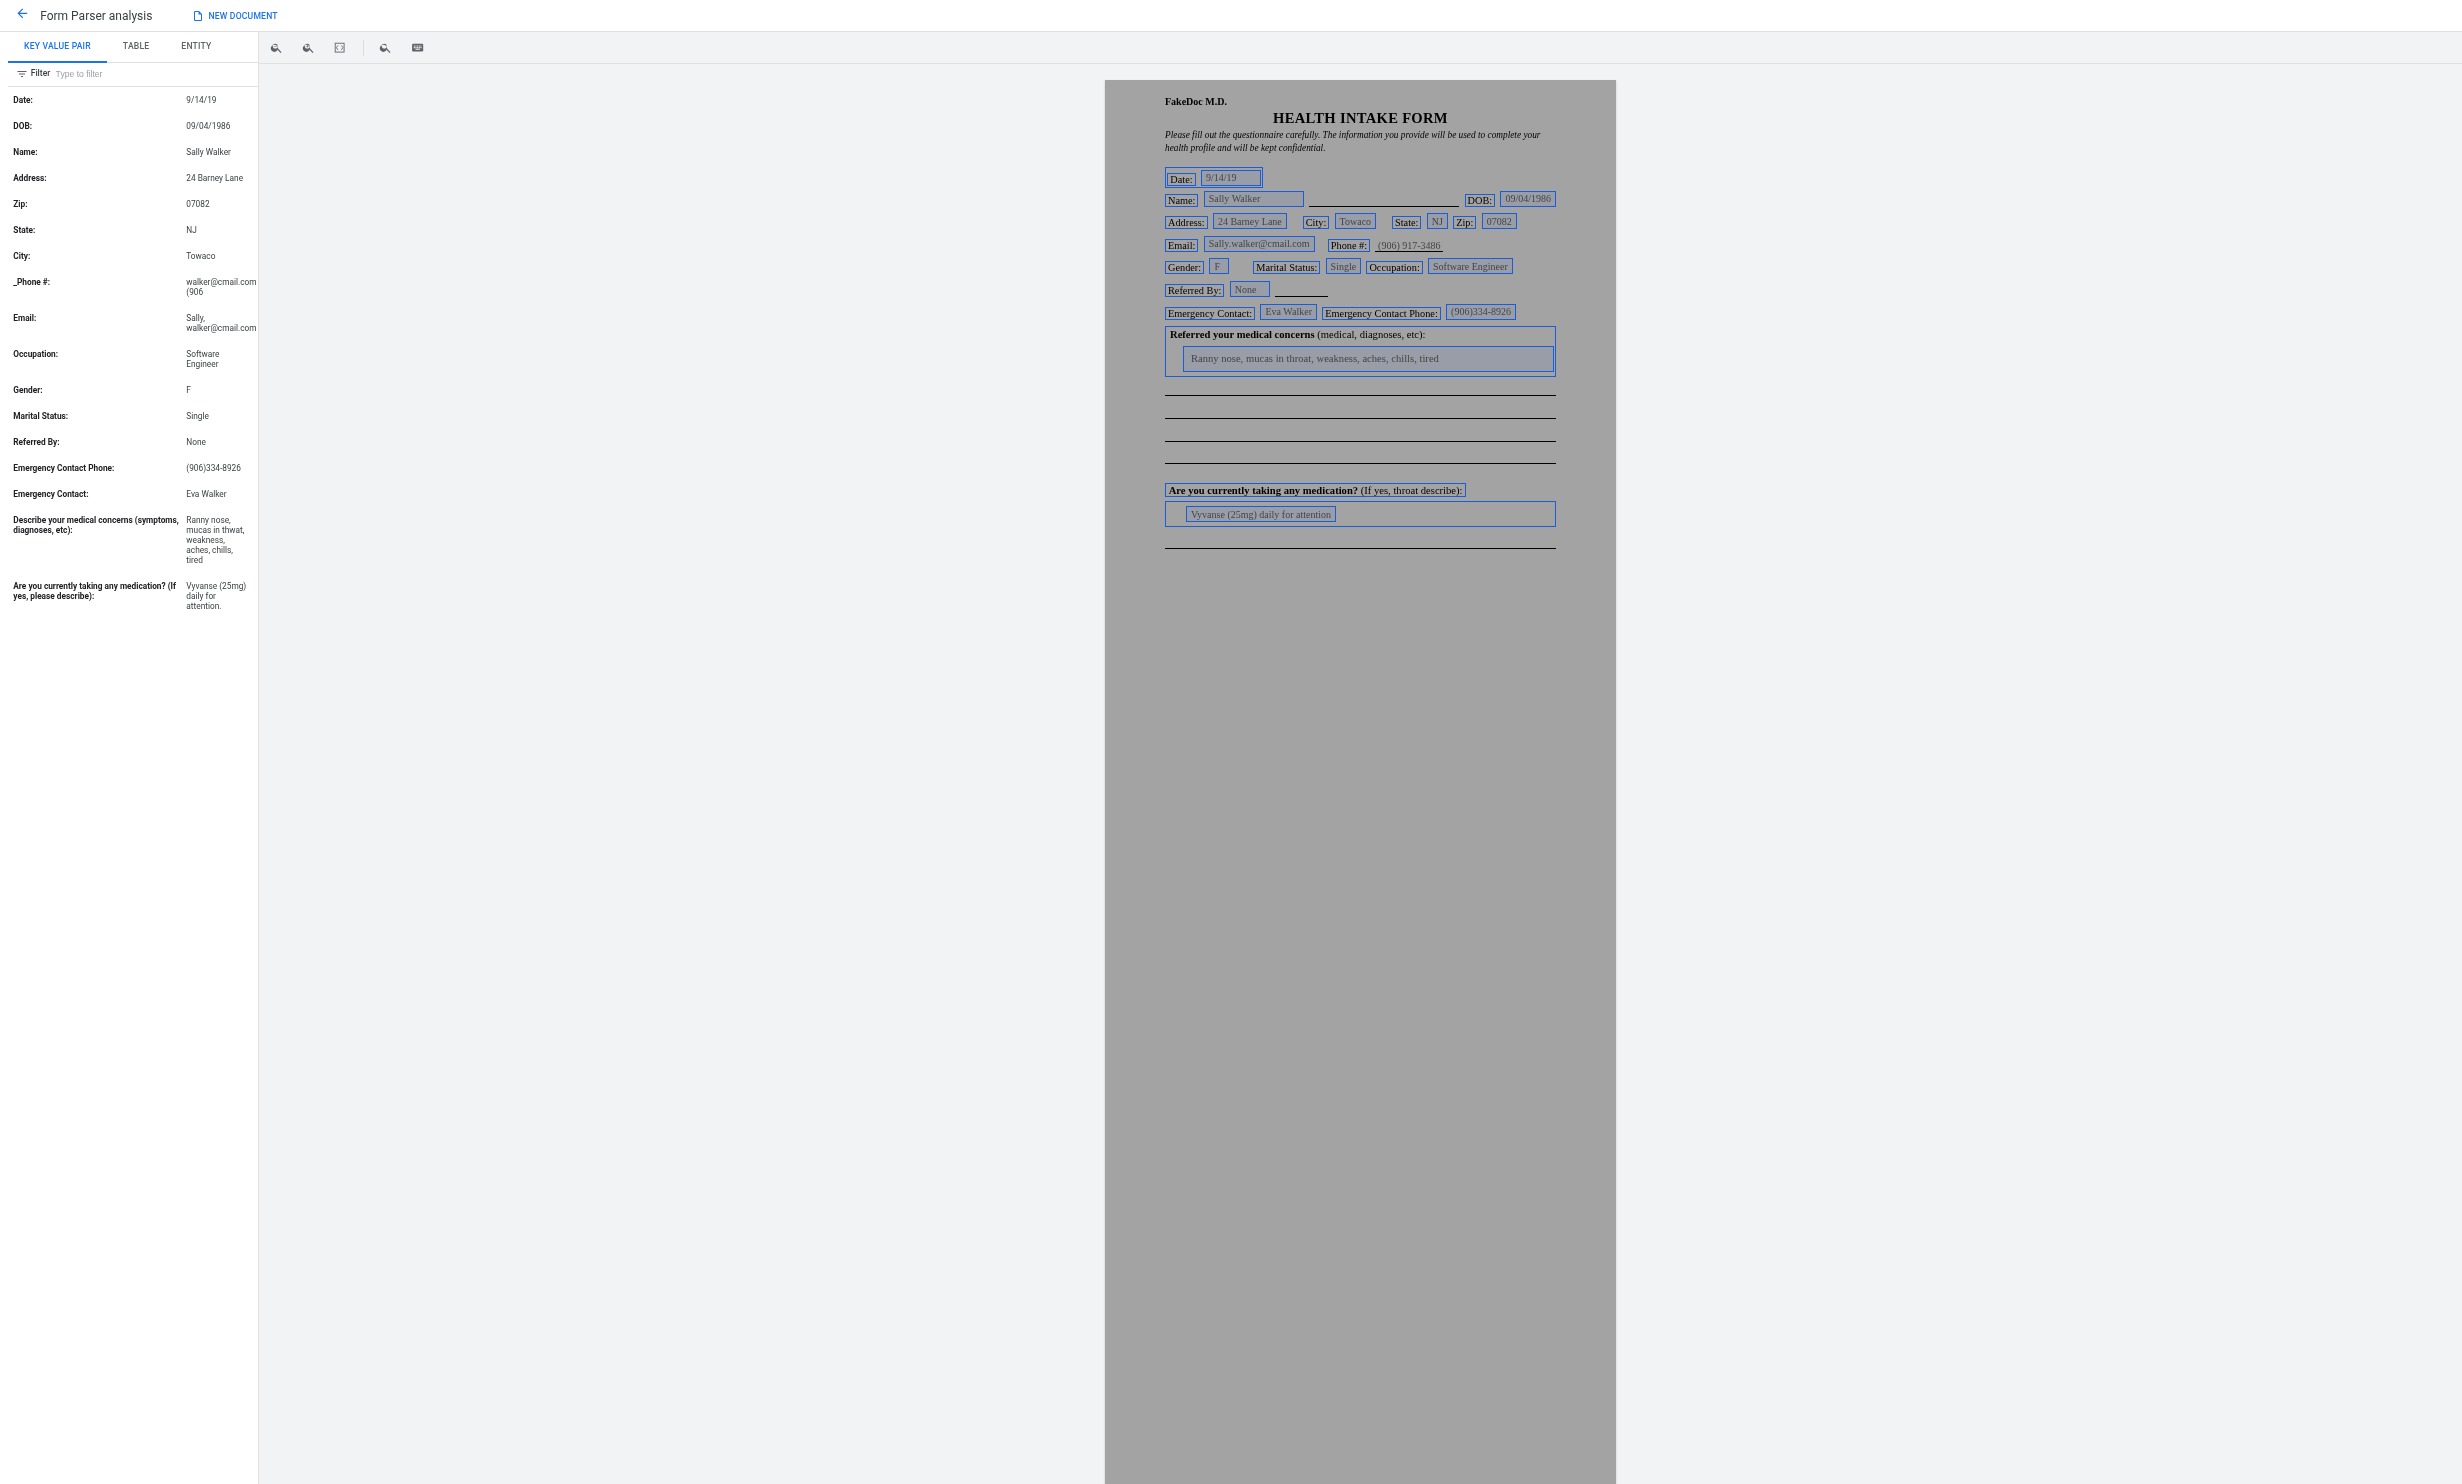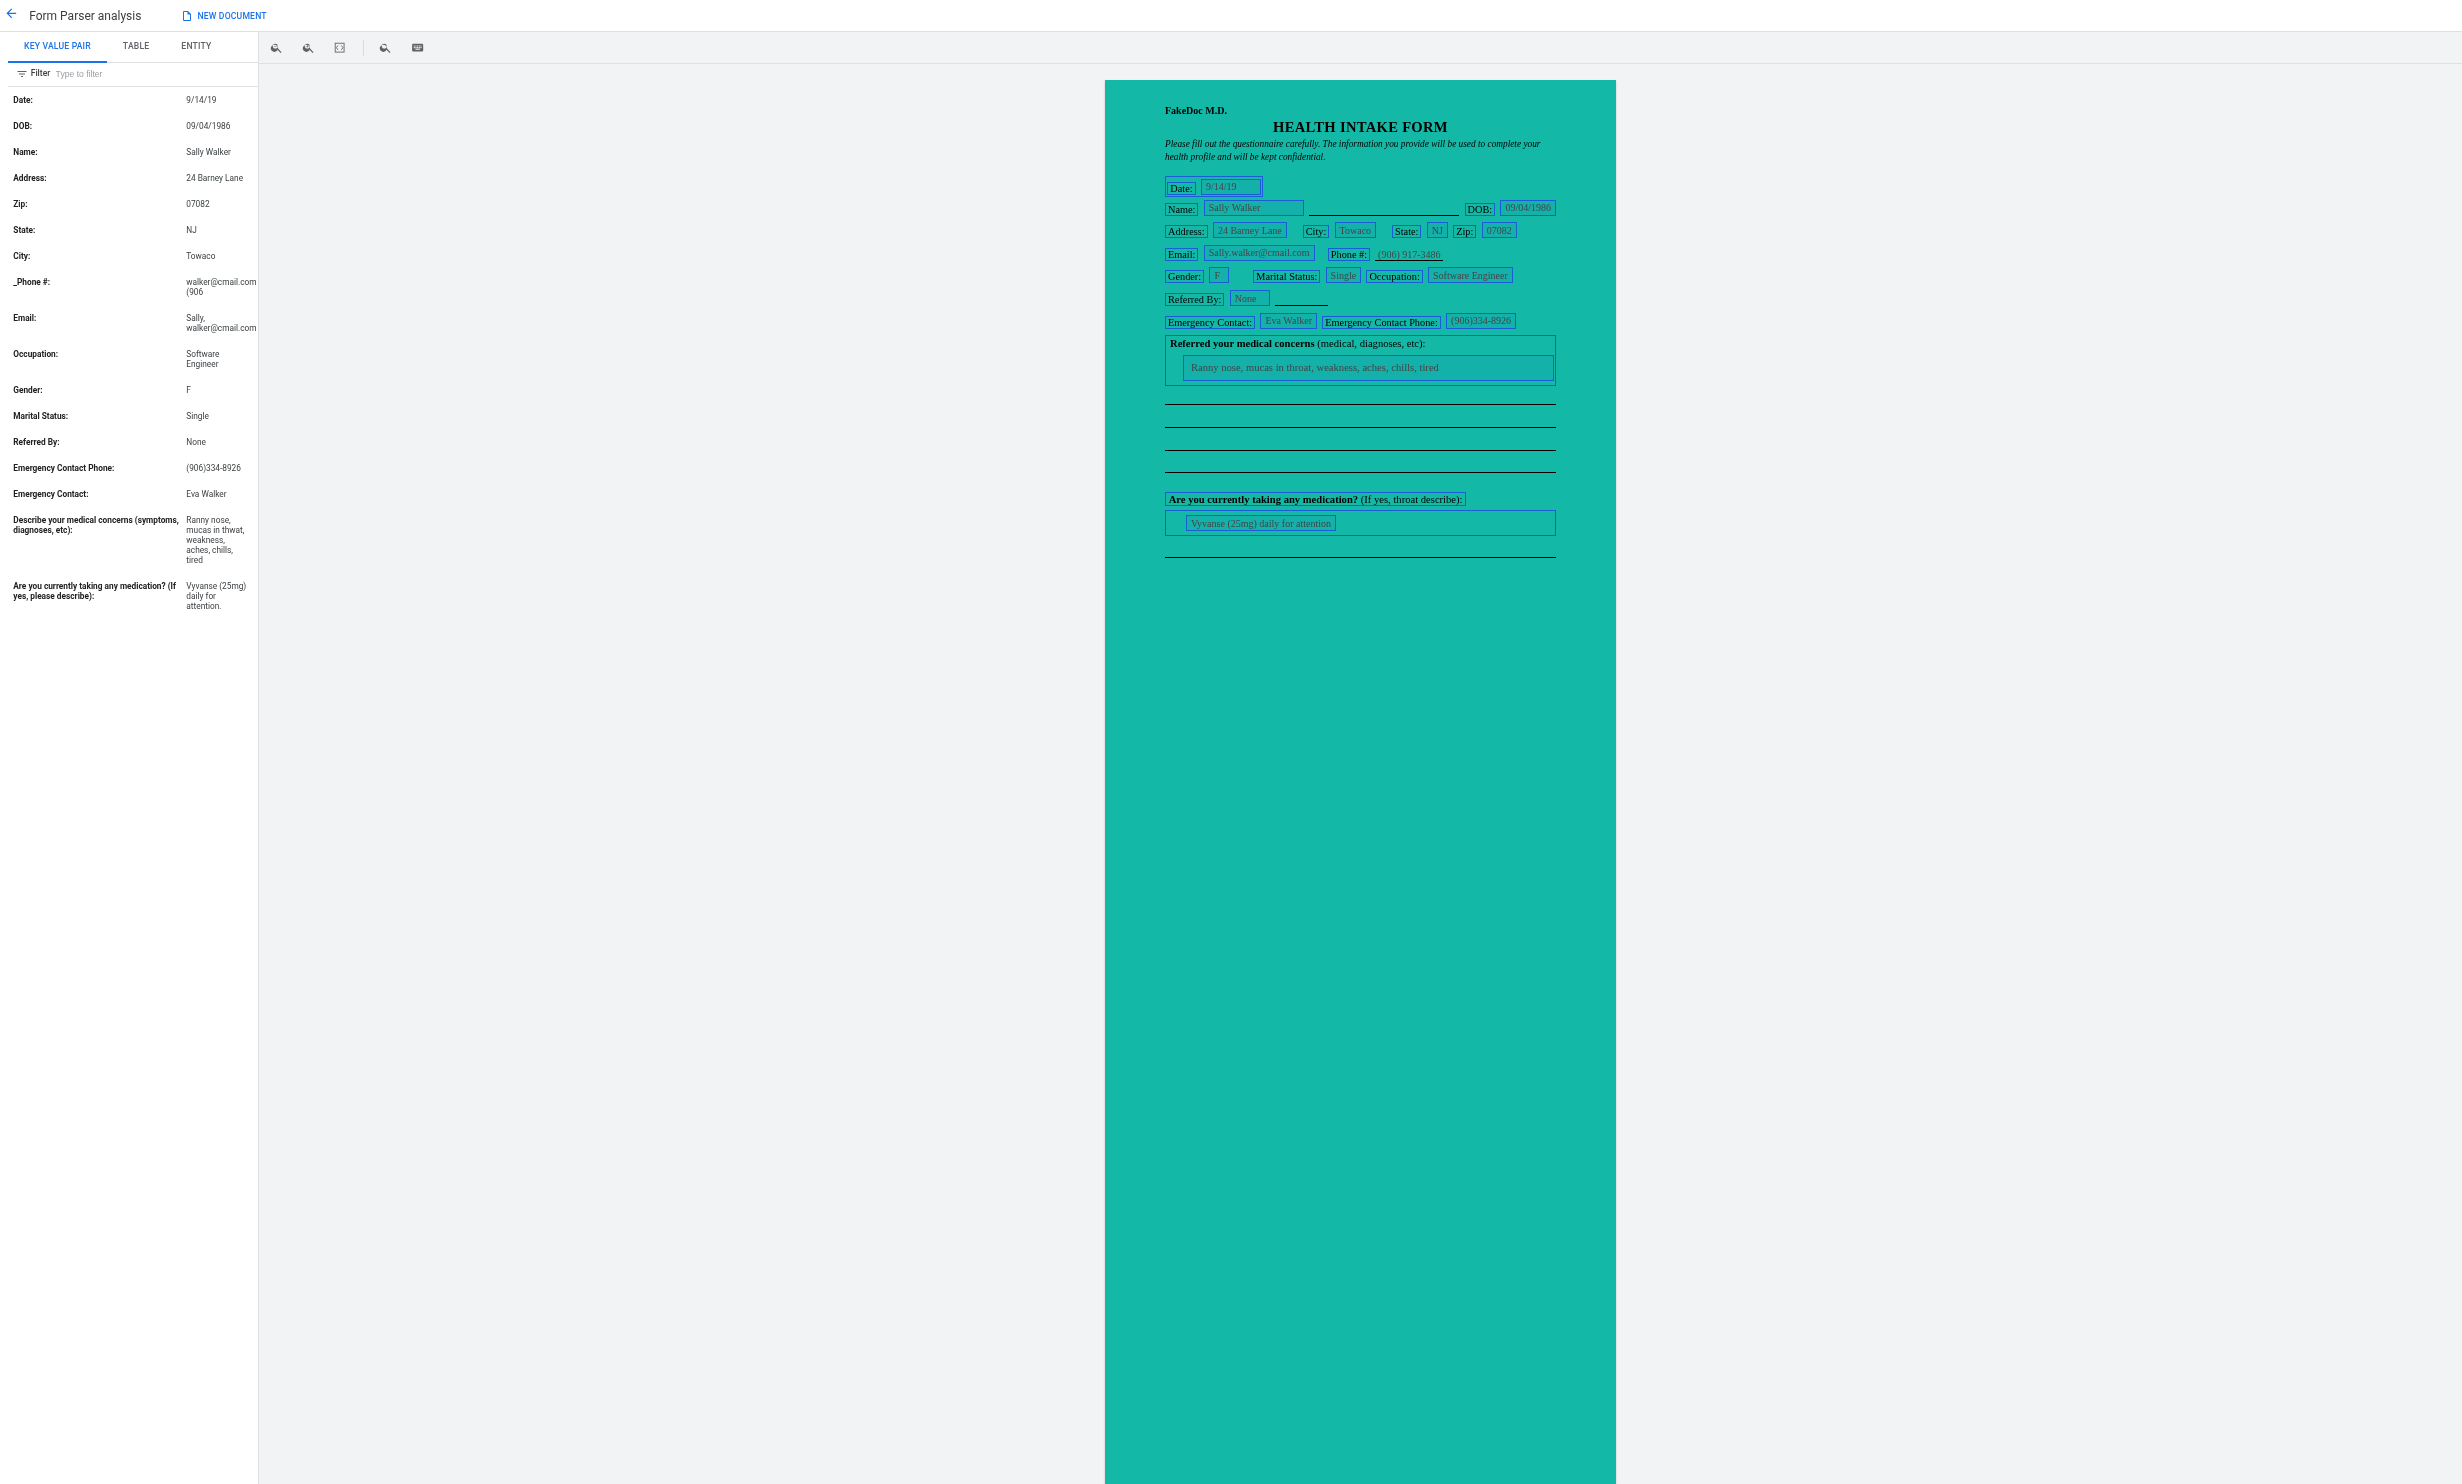--- a/index.html
+++ b/index.html
@@ -1,19 +1,19 @@
 <!DOCTYPE html>
 <html style="font-size:10.6px"><head>
 <meta charset="utf-8">
 <style>
 * { box-sizing: border-box; margin: 0; padding: 0; }
 body { font-family: "Google Sans", Roboto, Arial, sans-serif; font-size: 8.6px; color: #202124; background: #fff; }
 
 
-.header { display: flex; align-items: center; height: 32px; padding: 0 4px; border-bottom: 0.7px solid #e0e0e0; }
+.header { display: flex; align-items: center; height: 32px; padding: 0 15px; border-bottom: 0.7px solid #e0e0e0; }
 .back-icon { color: #1a73e8; font-size: 14.6px; cursor: pointer; margin-right: 10.6px; }
 .title { font-size: 12px; font-weight: 400; color: #3c4043; }
 .new-doc { display: flex; align-items: center; color: #1a73e8; font-size: 8.6px; font-weight: 500; margin-left: 40px; cursor: pointer; letter-spacing: 0.2px; }
 .new-doc svg { margin-right: 4px; }
 
 
 .container { display: flex; height: calc(100vh - 32px); margin-left: 8px; }
 .sidebar { width: 251px; min-width: 251px; border-right: 0.7px solid #e0e0e0; display: flex; flex-direction: column; overflow: hidden; }
 .main { flex: 1; background: #f1f3f4; display: flex; flex-direction: column; }
 
@@ -34,21 +34,21 @@
 .kv-key { width: 173px; min-width: 173px; font-weight: 700; color: #202124; padding-right: 5.3px; }
 .kv-val { color: #3c4043; padding-right: 5.3px; }
 
 
 .toolbar { height: 32px; display: flex; align-items: center; padding: 0 8px; gap: 13.3px; border-bottom: 0.7px solid #e0e0e0; }
 .tool-icon { color: #5f6368; cursor: pointer; display: flex; align-items: center; justify-content: center; width: 18.6px; height: 18.6px; }
 .tool-sep { width: 0.7px; height: 16px; background: #dadce0; }
 
 
 .doc-area { flex:1; overflow:auto; display:flex; justify-content:center; padding-top:16px; }
-.page { background:#14b8a6; width:511px; padding:25px 60px 40px 60px; box-shadow:0 0.7px 2px rgba(0,0,0,0.2); font-family:"Times New Roman", serif; color:#000; position:relative; }
+.page { background:#a3a3a3; width:511px; padding:16px 60px 40px 60px; box-shadow:0 0.7px 2px rgba(0,0,0,0.2); font-family:"Times New Roman", serif; color:#000; position:relative; }
 .page .doctor { font-weight:700; font-size:10px; }
 .page h1 { text-align:center; font-size:14.6px; font-weight:700; margin:2.7px 0; letter-spacing:0.3px; }
 .page .intro { font-style:italic; font-size:9.3px; margin-bottom:12px; line-height:1.4; }
 .form-row { display:flex; align-items:flex-end; gap:5.3px; margin-bottom:6.6px; font-size:10px; }
 .lbl { border:1.3px solid #1a5dd6; padding:0 2px; font-size:10.3px; white-space:nowrap; font-family:"Times New Roman",serif; }
 .val { border:1.3px solid #1a5dd6; background:rgba(26,93,214,0.08); padding:0 4px; font-family:"Comic Sans MS","Segoe Script",cursive; font-size:10px; color:#444; white-space:nowrap; min-height:16px; display:inline-flex; align-items:center; }
 .underline { flex:1; border-bottom:1px solid #000; height:12px; }
 .section-lbl { border:1.3px solid #1a5dd6; padding:0.7px 2.7px; display:inline-block; font-size:10.6px; }
 .section-lbl b{ font-weight:700; }
 .blank-line { border-bottom:1px solid #000; height:13.3px; margin-bottom:9.3px; }

